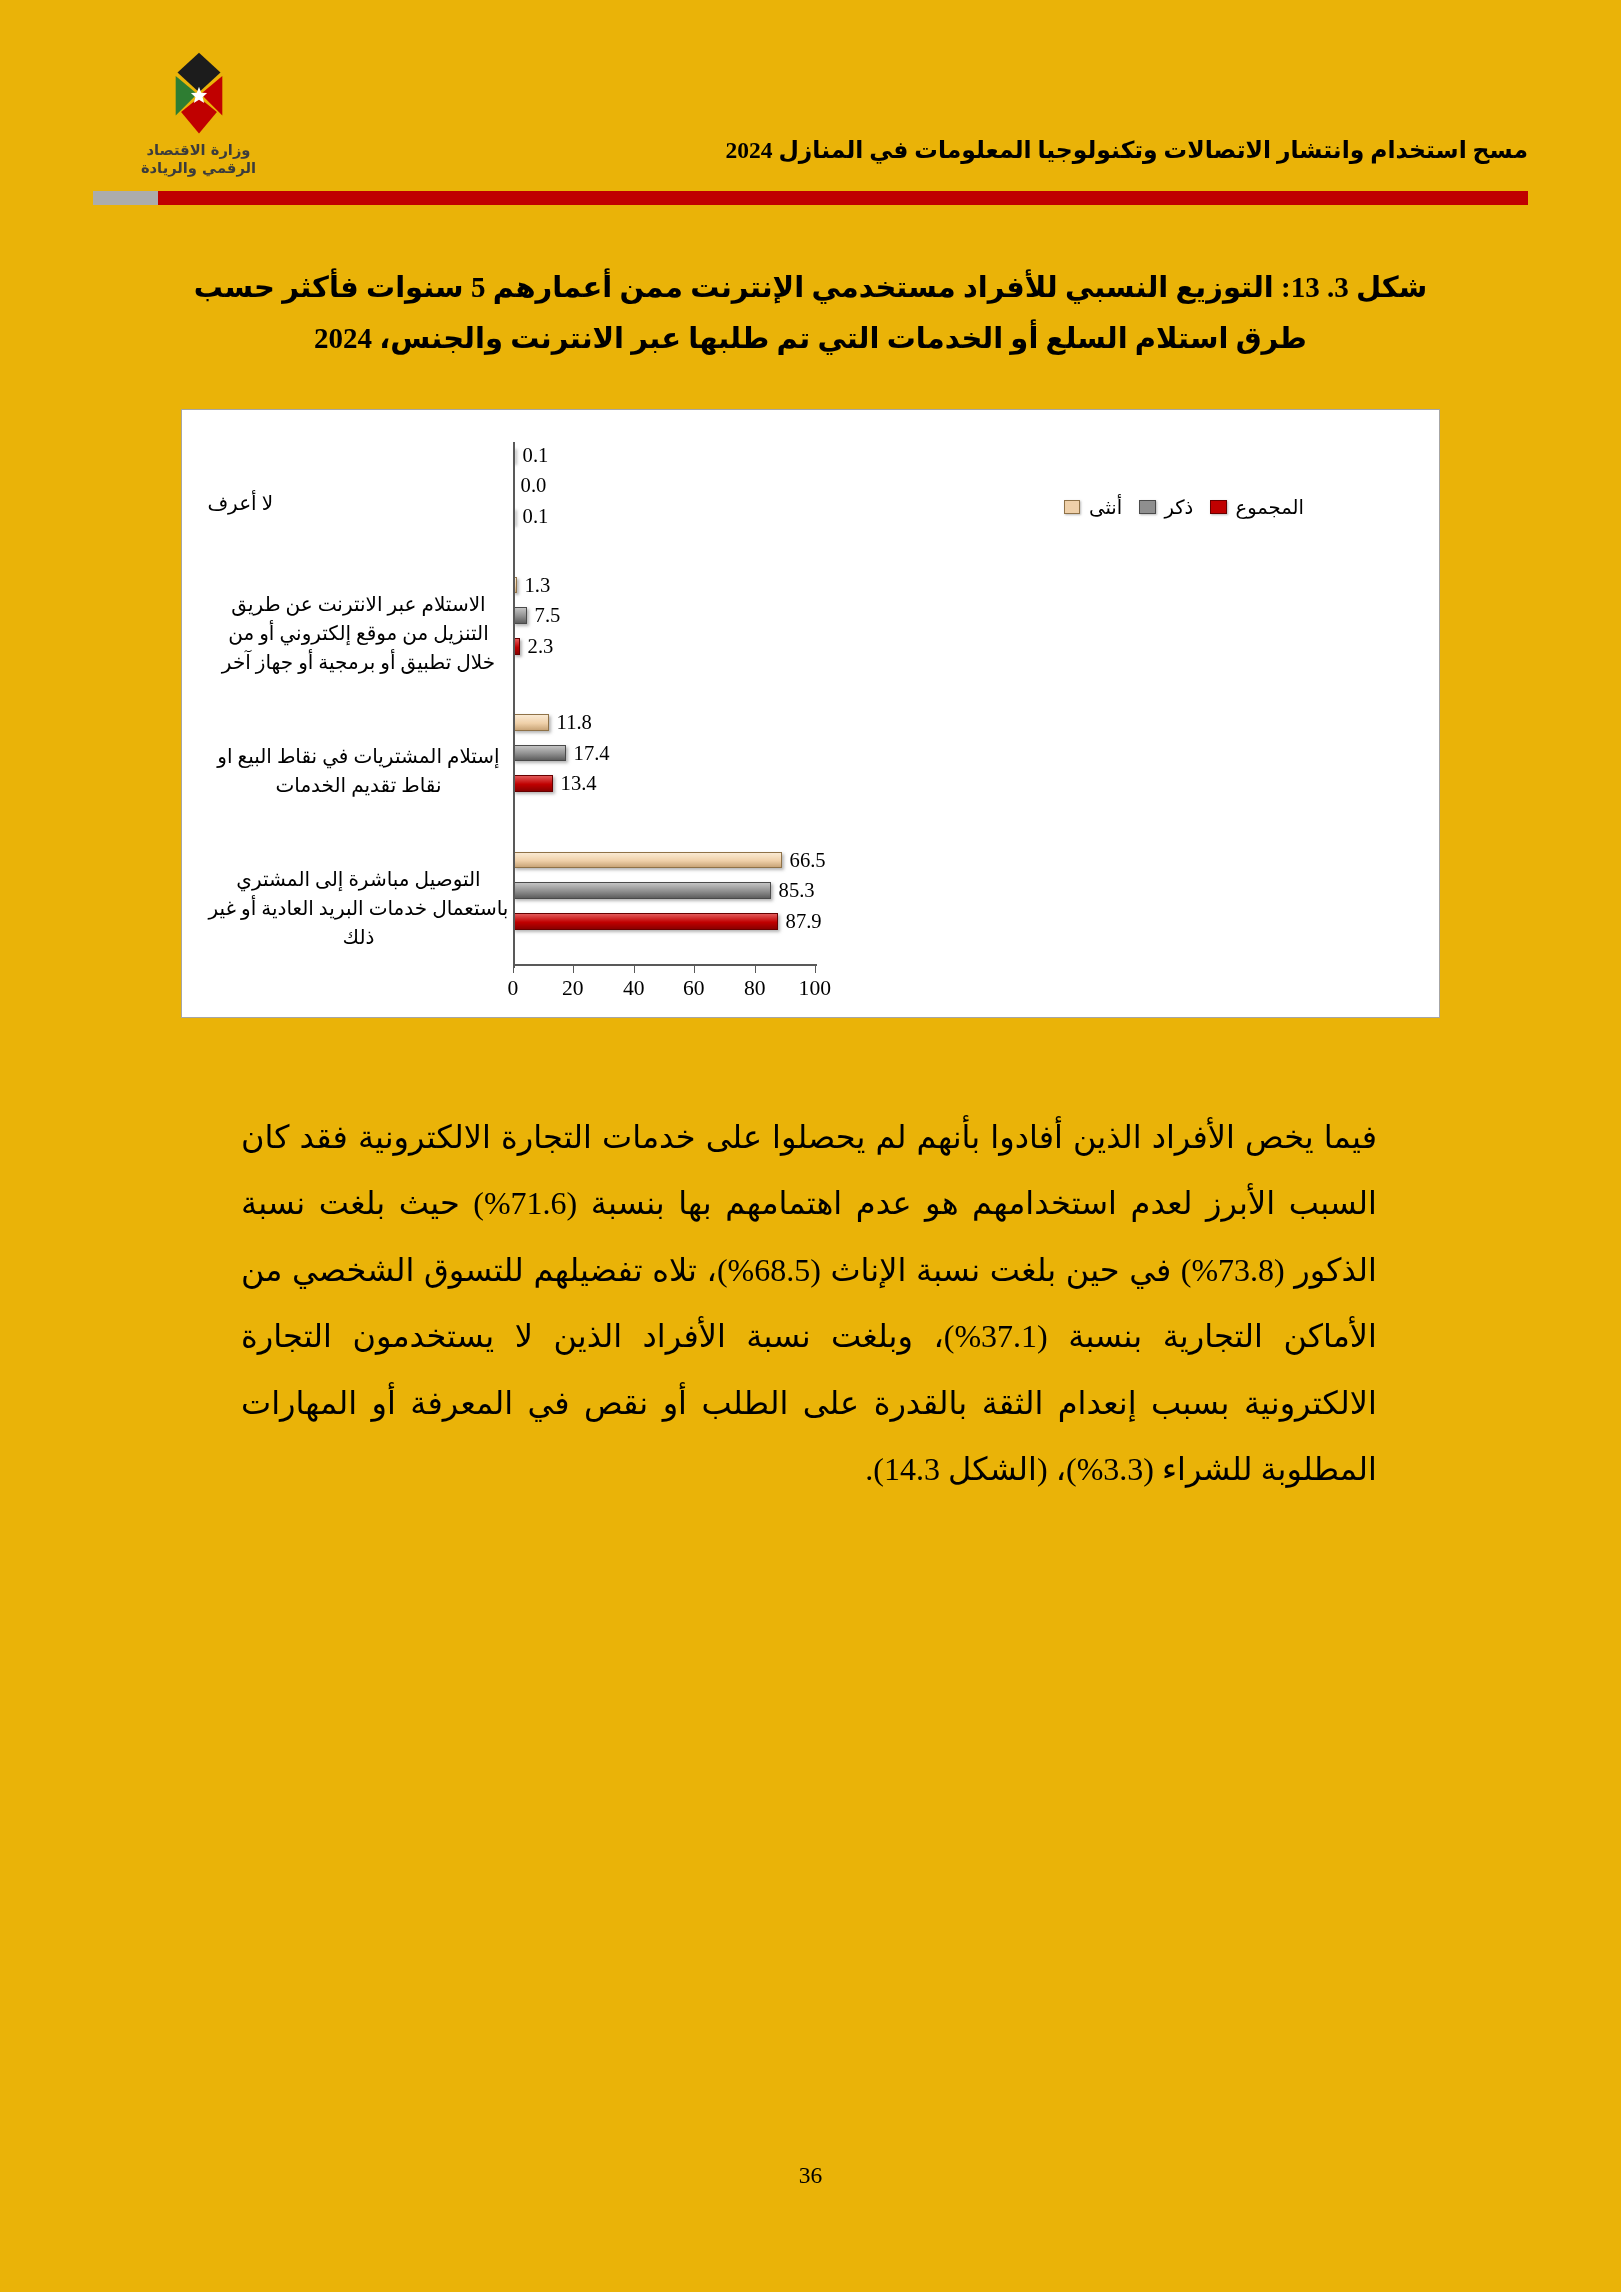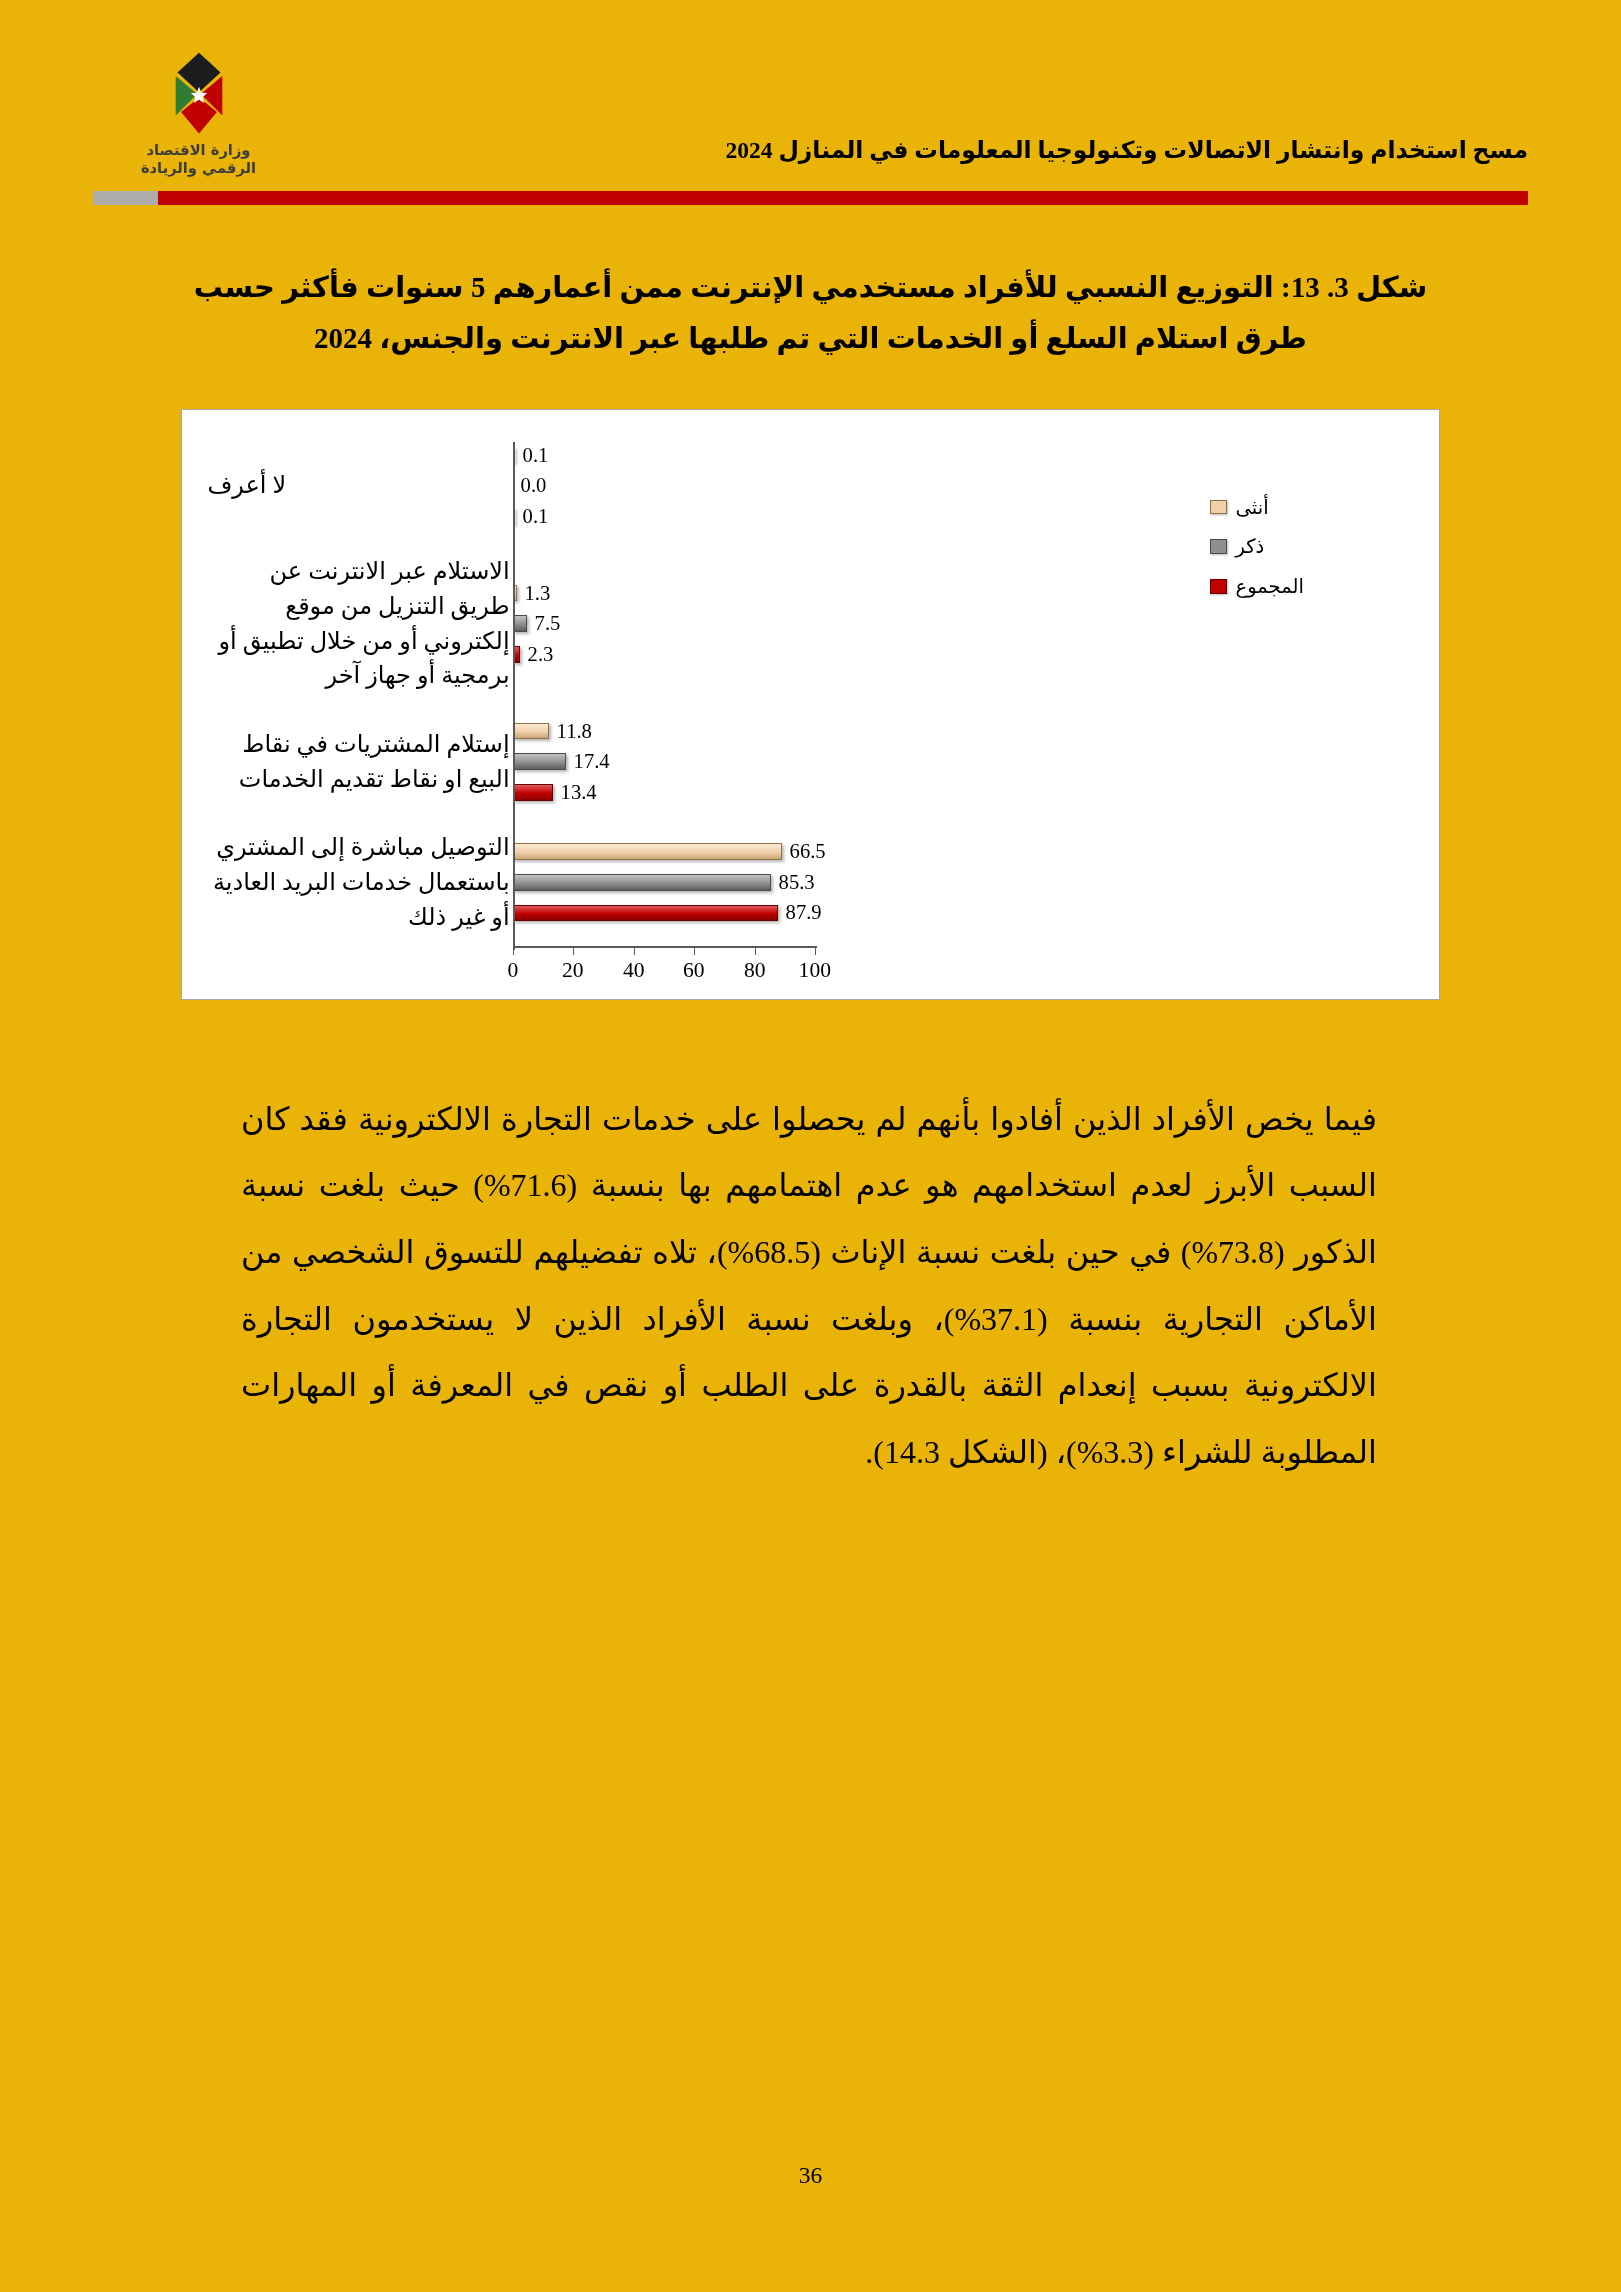--- a/index.html
+++ b/index.html
@@ -66,22 +66,23 @@
     margin-bottom:29px;
   }
   .bar-group:last-child { margin-bottom:11.8px; }
   .cat-label {
     width:323px; flex:0 0 323px;
     display:flex; justify-content:flex-end; align-items:center;
     direction:rtl;
   }
   .cat-label span {
     display:inline-block; max-width:310px; margin-left:9.8px; margin-right:0;
-    text-align:right; font-size:24px; line-height:1.45; color:#000;
+    text-align:center; font-size:20px; line-height:1.45; color:#000;
     padding-left:7.8px;
+    margin-top:36px;
   }
   .bars { display:flex; flex-direction:column; gap:13px; }
   .bar-row { display:flex; align-items:center; height:17.6px; }
   .bar {
     height:16.7px; border:1px solid #444;
     box-shadow:2px 2px 2.9px rgba(110,110,110,0.5);
   }
   .bar.zero { border:none; box-shadow:none; }
   .bar-value {
     margin-left:7.8px; font-size:20.6px; color:#000;
@@ -94,21 +95,21 @@
   }
   .tick-mark {
     position:absolute; top:0; width:1px; height:6.9px; background:#595959;
   }
   .tick-label {
     position:absolute; top:9.8px; transform:translateX(-50%);
     font-size:21.6px; color:#000;
   }
   .legend {
     position:absolute; top:86px; right:135px;
-    display:flex; flex-direction:column; gap:16.7px;
+    display:flex; flex-direction:row; gap:16.7px;
   }
   .legend-row { display:flex; align-items:center; gap:8.8px; direction:ltr; }
   .legend-swatch {
     width:16.7px; height:14.7px; border:1px solid #555;
     box-shadow:1px 1px 2px rgba(120,120,120,0.5);
     flex:0 0 16.7px;
   }
   .legend-label { font-size:19.6px; direction:rtl; }
 
   

